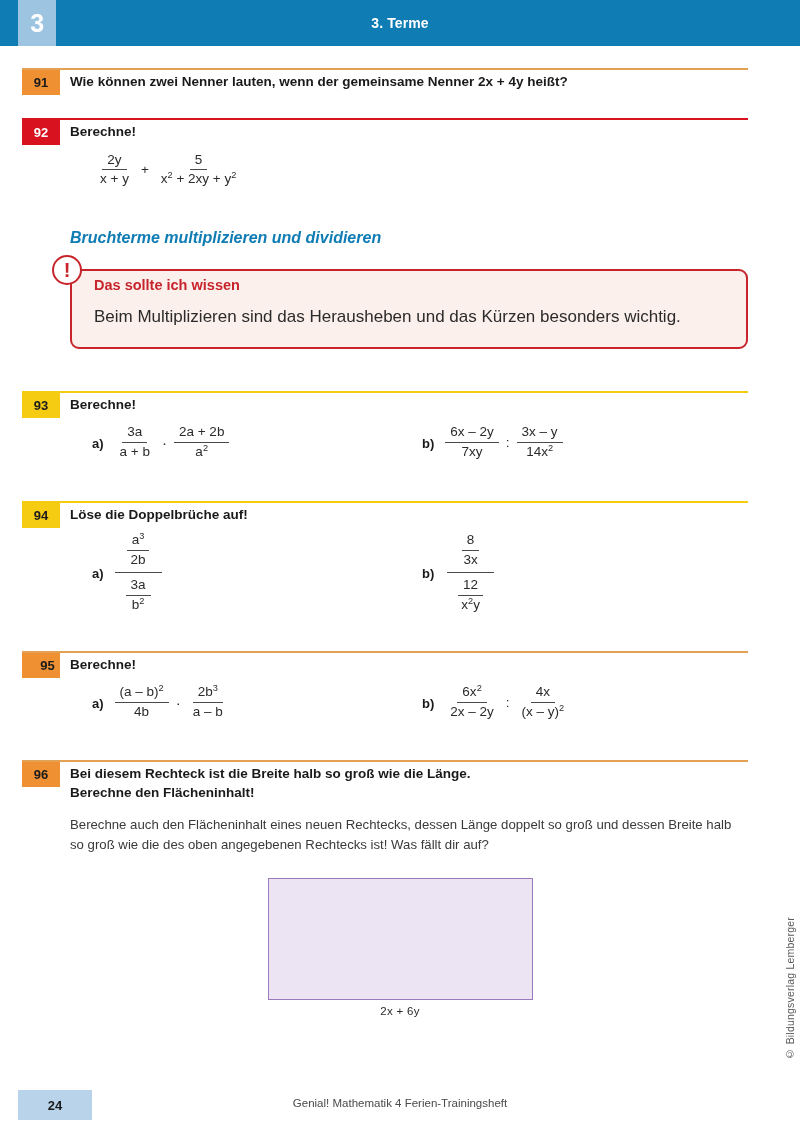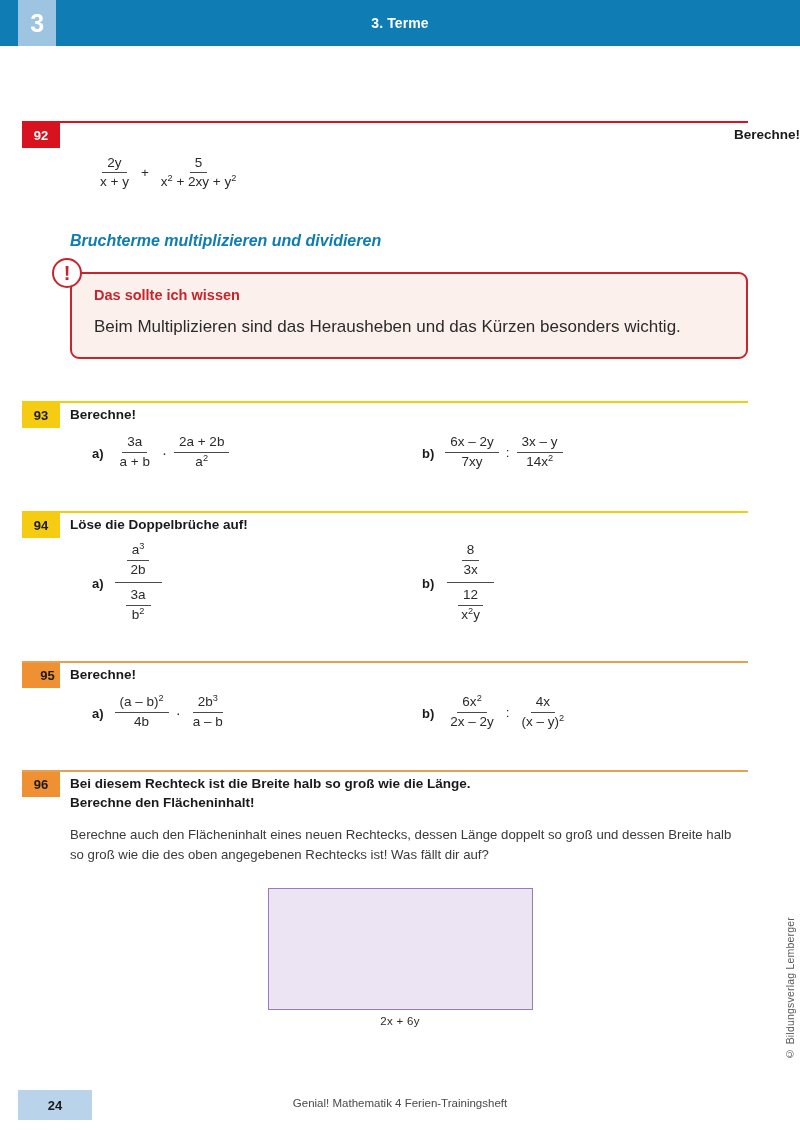--- a/index.html
+++ b/index.html
@@ -167,21 +167,21 @@
   
   .info-wrap {
     position: relative;
     margin-left: 70px;
     margin-right: 52px;
   }
   .info-box {
     border: 2px solid #c7242c;
     border-radius: 9px;
     background: #fcf0ec;
-    padding: 13px 18px 15px 22px;
+    padding: 6px 18px 15px 22px;
   }
   .info-title {
     color: #c7242c;
     font-size: 14.5px;
     font-weight: bold;
     margin-bottom: 9px;
   }
   .info-line {
     font-size: 17px;
     color: #2b2b2b;
@@ -274,22 +274,31 @@
 </head>
 <body>
 
 <div class="page-header">
   <div class="chapter-badge">3</div>
   <div class="header-title">3. Terme</div>
 </div>
 
 <div class="content">
 
-
-  <div class="exercise" style="margin-top:75px;text-align:right;">
+  <div class="exercise" style="margin-top:22px;">
+    <div class="ex-rule" style="background:#e3a154;"></div>
+    <div class="ex-body">
+      <div class="ex-num" style="background:#ef9033;">91</div>
+      <div class="ex-content">
+        <div class="ex-prompt">Wie können zwei Nenner lauten, wenn der gemeinsame Nenner 2x + 4y heißt?</div>
+      </div>
+    </div>
+  </div>
+
+  <div class="exercise" style="margin-top:23px;">
     <div class="ex-rule" style="background:#d8121e;"></div>
     <div class="ex-body">
       <div class="ex-num on-red" style="background:#d8121e;">92</div>
       <div class="ex-content">
         <div class="ex-prompt">Berechne!</div>
         <div class="math-row" style="margin-top:9px;margin-left:22px;">
           <span class="frac">
             <span class="num">2y</span>
             <span class="den">x + y</span>
           </span>

